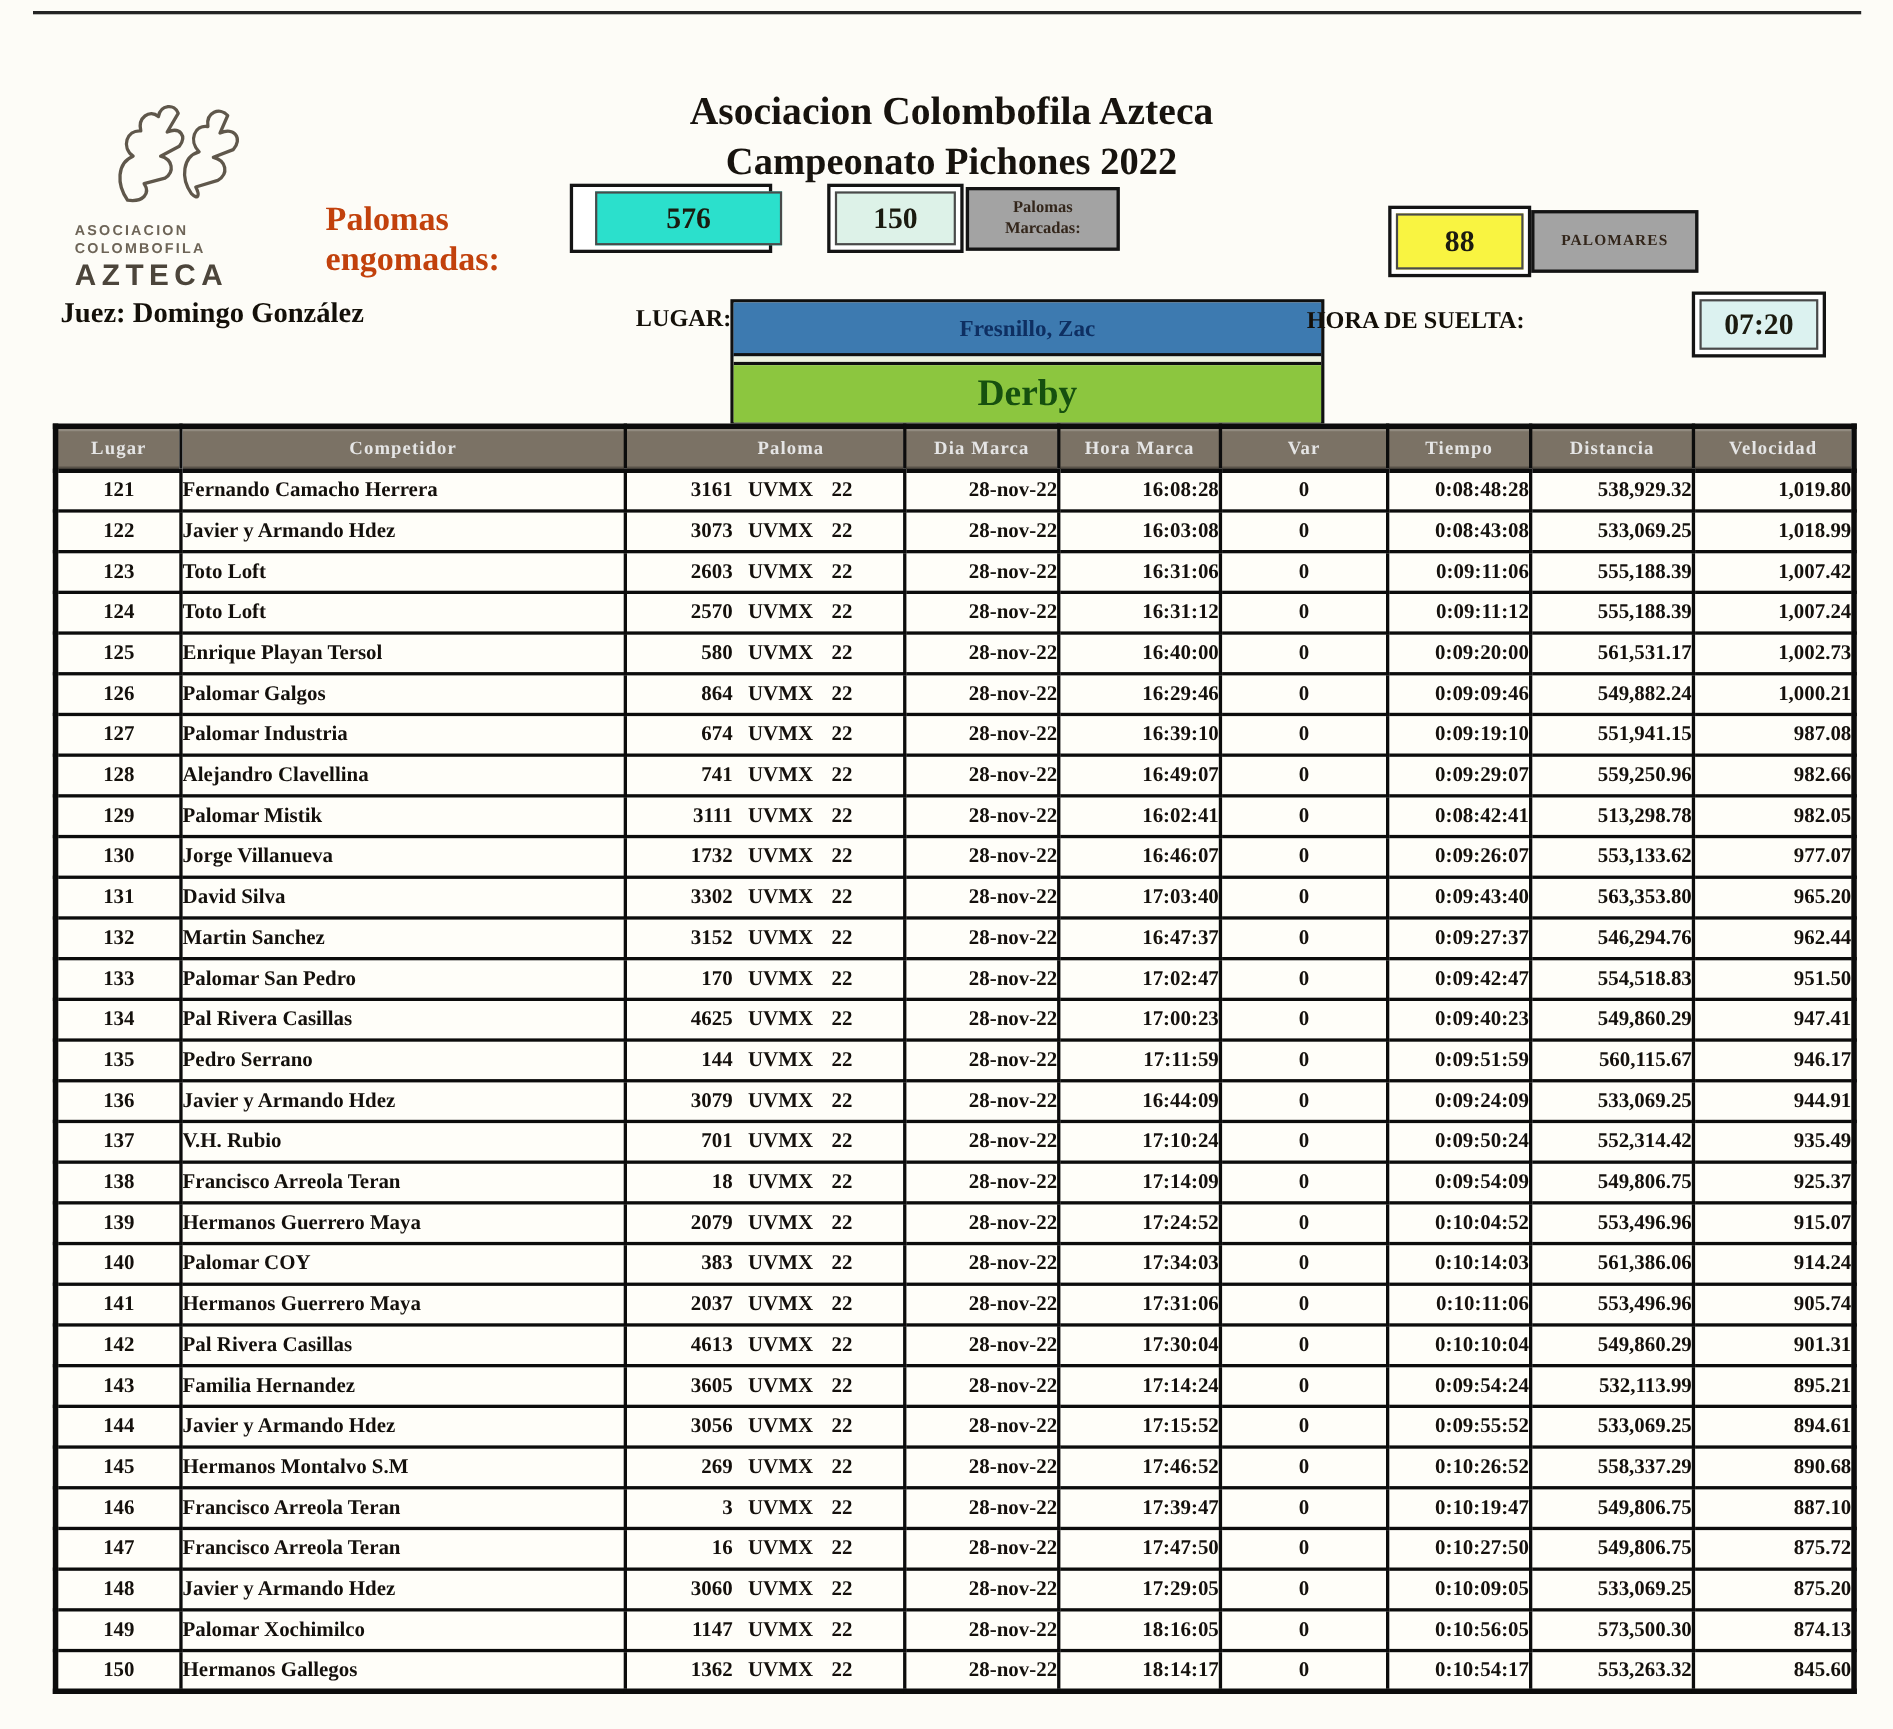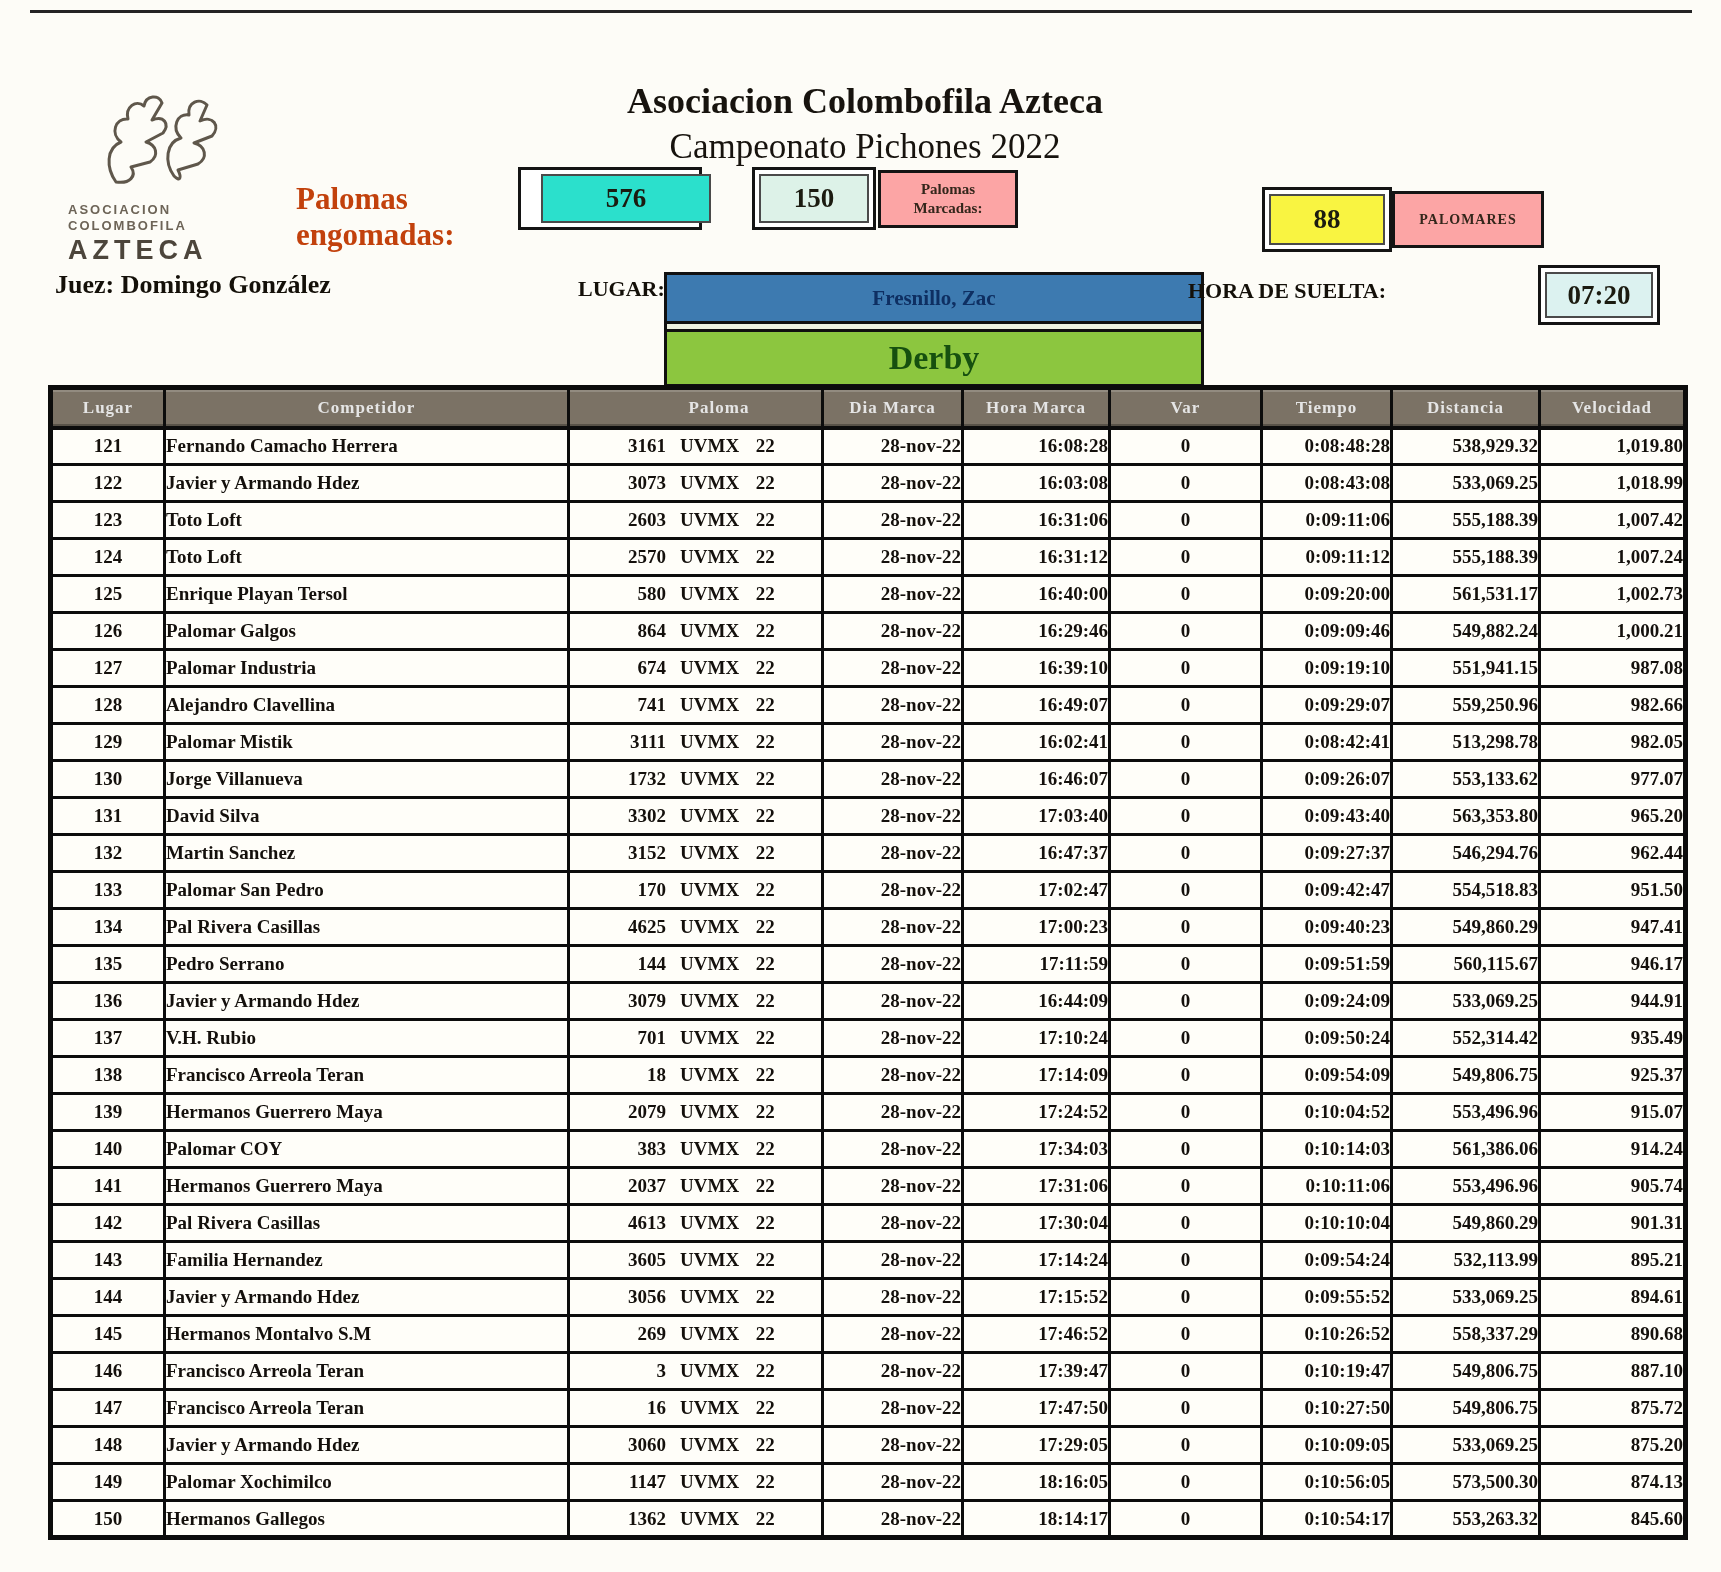--- a/index.html
+++ b/index.html
@@ -14,32 +14,32 @@
 
   
   .logo{position:absolute;left:68px;top:84px;width:180px;text-align:left;color:#5f564a;}
   .logo svg{display:block;margin-left:20px;}
   .logo .l-small{font-family:"Liberation Sans","DejaVu Sans",sans-serif;font-size:13px;font-weight:700;letter-spacing:2px;color:#6d6457;line-height:16px;}
   .logo .l-big{font-family:"Liberation Sans","DejaVu Sans",sans-serif;font-size:27px;font-weight:700;letter-spacing:5px;color:#4c453b;line-height:32px;}
 
   
   .title{position:absolute;left:420px;top:78px;width:890px;text-align:center;color:#17130e;}
   .title .t1{font-size:36px;font-weight:700;line-height:46px;}
-  .title .t2{font-size:35px;font-weight:400;line-height:46px;}
+  .title .t2{font-size:35px;font-weight:700;line-height:46px;}
 
   
   .lbl-engomadas{position:absolute;left:296px;top:181px;width:222px;font-size:31px;font-weight:700;color:#c2410c;}
   .statbox{position:absolute;border:3px solid #141414;background:#ffffff;padding:4px;box-sizing:border-box;}
   .statbox .inner{width:100%;height:100%;display:flex;align-items:center;justify-content:center;
     border:2px solid #4a4a4a;font-size:27px;font-weight:700;color:#1b1b10;box-sizing:border-box;}
   .box-engomadas{left:518px;top:167px;width:184px;height:63px;}
   .box-marcadas{left:752px;top:167px;width:124px;height:63px;}
   .box-palomares{left:1262px;top:187px;width:130px;height:65px;}
   .box-hora{left:1538px;top:265px;width:122px;height:60px;}
-  .labelbox{position:absolute;border:3px solid #141414;background:#fca5a5;display:flex;align-items:center;justify-content:center;
+  .labelbox{position:absolute;border:3px solid #141414;background:#a3a3a3;display:flex;align-items:center;justify-content:center;
     text-align:center;font-weight:700;color:#33261b;box-sizing:border-box;}
   .lblbox-marcadas{left:878px;top:170px;width:140px;height:58px;font-size:15px;line-height:19px;padding:0 18px;}
   .lblbox-palomares{left:1392px;top:191px;width:152px;height:57px;font-size:14px;letter-spacing:1px;}
 
   
   .juez{position:absolute;left:55px;top:270px;font-size:26px;font-weight:700;color:#141009;}
   .lbl-lugar{position:absolute;left:578px;top:276px;font-size:22px;font-weight:700;color:#141009;}
   .lbl-hora{position:absolute;left:1188px;top:278px;font-size:22px;font-weight:700;color:#141009;}
   .place-block{position:absolute;left:664px;top:272px;width:540px;border:3px solid #101010;background:#fff;box-sizing:border-box;}
   .place-top{height:46px;display:flex;align-items:center;justify-content:center;

